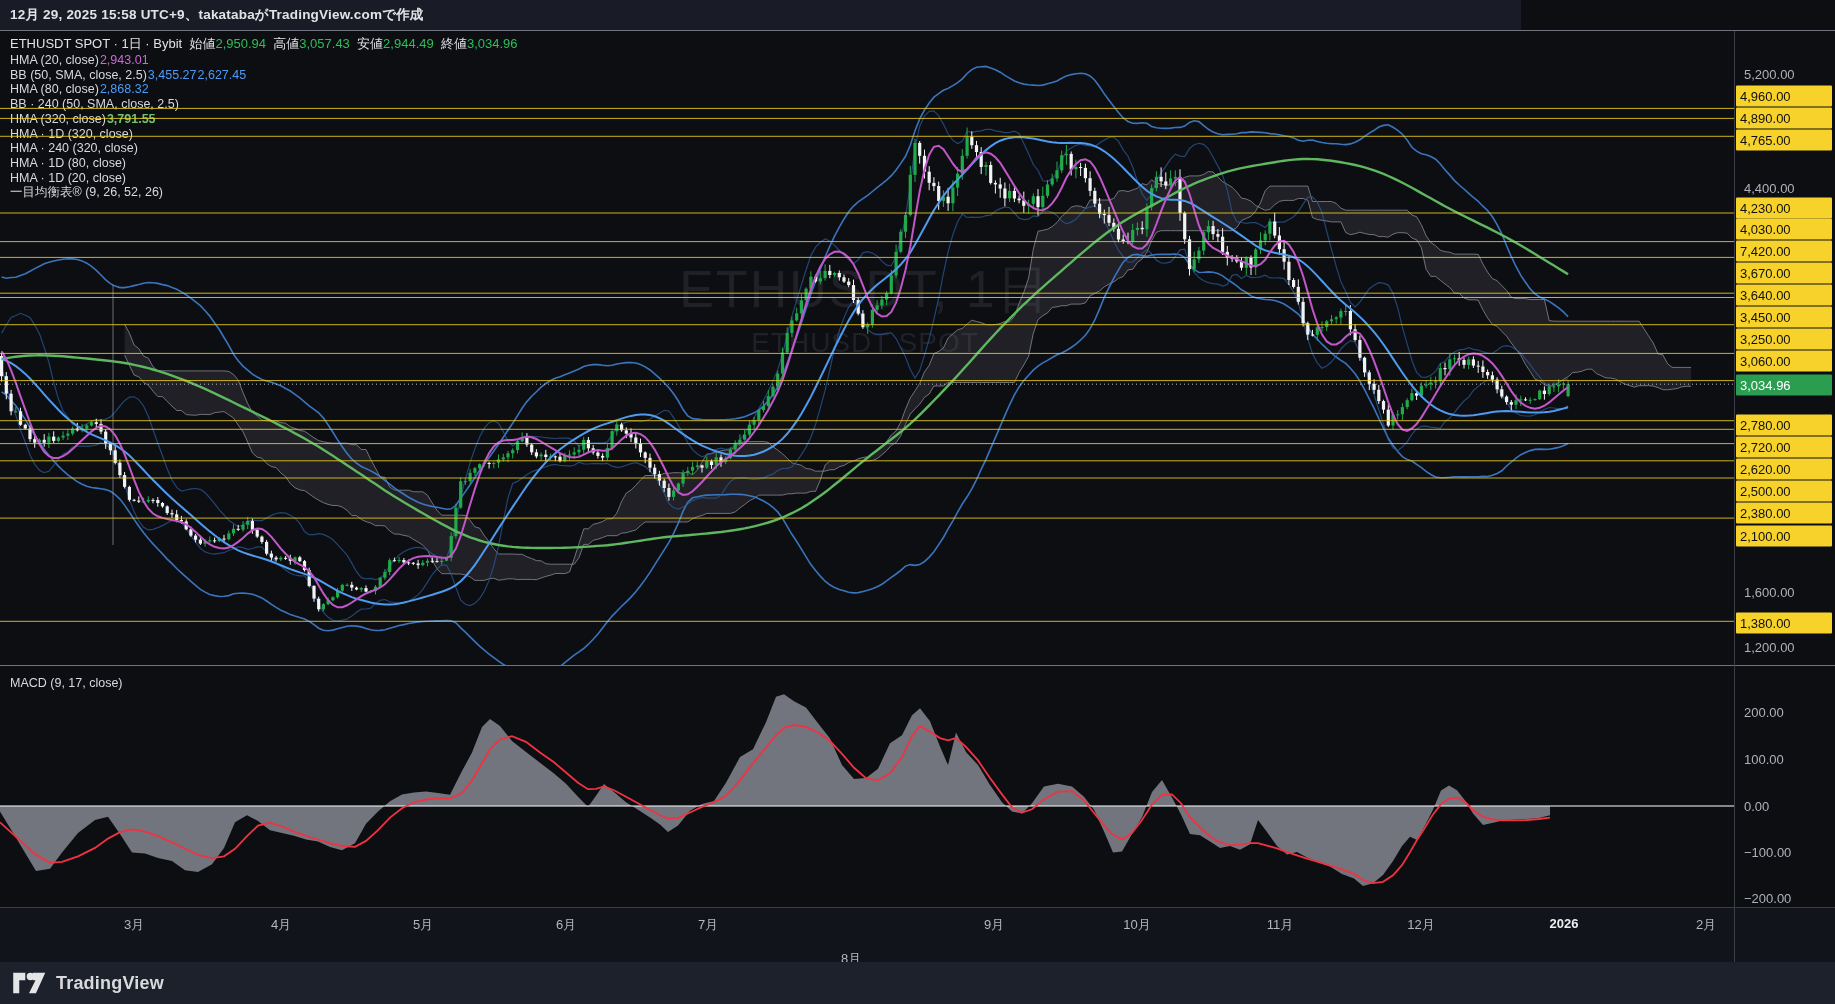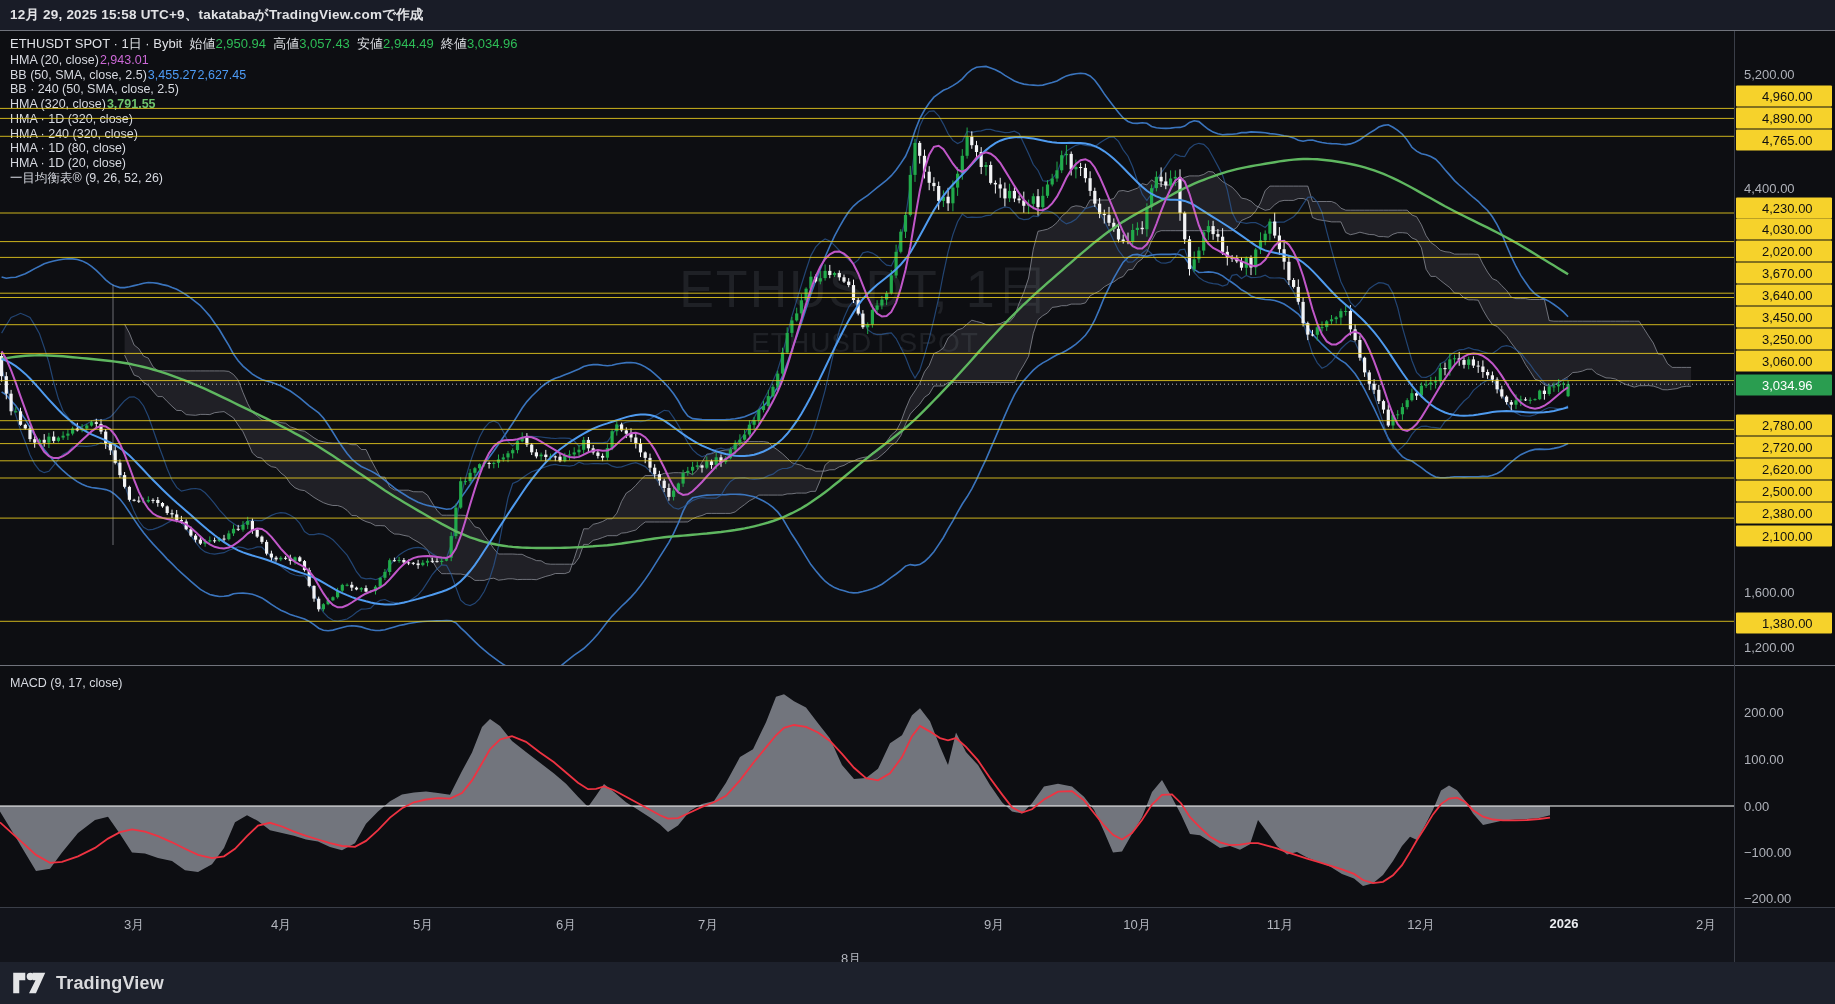--- a/index.html
+++ b/index.html
@@ -1,55 +1,56 @@
 <!DOCTYPE html>
 <html><head>
 <meta charset="utf-8">
 <style>
   html,body{margin:0;padding:0;background:#0d0e12;width:1835px;height:1004px;overflow:hidden;
     font-family:"Liberation Sans","DejaVu Sans",sans-serif;}
   #stage{position:relative;width:1835px;height:1004px;background:#0d0e12;}
-  #topbar{position:absolute;left:0;top:0;width:1835px;height:30px;background:#191c27;
+  #topbar{position:absolute;left:0;top:0;width:1521px;height:30px;background:#191c27;
     display:flex;align-items:center;}
   #topbar .att{margin-left:10px;font-size:13.5px;font-weight:bold;color:#e2e3e6;letter-spacing:.2px;}
   #timeaxis{position:absolute;left:0;top:908px;width:1835px;height:54px;background:#12141b;}
   .month{position:absolute;top:8px;width:48px;margin-left:-24px;text-align:center;font-size:13px;color:#b4b7bf;}
   .month.bold{color:#eceef2;font-weight:bold;}
   #bottombar{position:absolute;left:0;top:962px;width:1835px;height:42px;background:#1d212c;
     display:flex;align-items:center;z-index:7;}
   #bottombar .brand{margin-left:10px;font-size:18px;font-weight:bold;color:#d9dadd;letter-spacing:.2px;}
   #legend{position:absolute;left:10px;top:35px;z-index:2;}
   .lrow{font-size:12.5px;line-height:14.7px;white-space:nowrap;color:#d6d9e0;}
   .lrow .v{margin-left:1px;}
   #macdlabel{position:absolute;left:10px;top:676px;font-size:12.5px;color:#d6d9e0;z-index:2;}
   #wm{position:absolute;left:500px;top:255px;width:730px;text-align:center;z-index:1;
     color:rgba(185,191,203,0.11);}
   #wm .l1{font-size:52px;letter-spacing:2px;}
   #wm .l2{font-size:28px;margin-top:2px;letter-spacing:1px;text-align:center;}
   svg#plot{position:absolute;left:0;top:0;z-index:5;pointer-events:none;}
   #overlays{position:absolute;left:0;top:0;z-index:6;pointer-events:none;}
   .tick{position:absolute;left:1744px;transform:translateY(-50%);font-size:13px;color:#aeb1b9;white-space:nowrap;}
   .badge{position:absolute;left:1736px;width:96px;height:21px;transform:translateY(-50%);
-    box-sizing:border-box;display:flex;align-items:center;padding-left:26px;font-size:13px;border-radius:1px;}
+    box-sizing:border-box;display:flex;align-items:center;padding-left:4px;font-size:13px;border-radius:1px;}
   .badge.yellow{background:#f6d22b;color:#101010;}
   .badge.green{background:#2a9d50;color:#ffffff;}
   .logoicon{display:block;}
 </style>
 </head>
 <body>
 
 <div id="stage">
   <div id="topbar">
     <span class="att">12月 29, 2025 15:58 UTC+9、takatabaがTradingView.comで作成</span>
   </div>
 
   <div id="legend">
       <div class="lrow" style="font-size: 13px; line-height: 18px; white-space: pre;"><span style="color: rgb(224, 226, 231);">ETHUSDT SPOT · 1日 · Bybit</span><span style="color: rgb(224, 226, 231);">  始値</span><span style="color: rgb(46, 189, 87);">2,950.94</span><span style="color: rgb(224, 226, 231);">  高値</span><span style="color: rgb(46, 189, 87);">3,057.43</span><span style="color: rgb(224, 226, 231);">  安値</span><span style="color: rgb(46, 189, 87);">2,944.49</span><span style="color: rgb(224, 226, 231);">  終値</span><span style="color: rgb(46, 189, 87);">3,034.96</span></div>
       <div class="lrow"><span>HMA (20, close)</span><span class="v" style="color: rgb(203, 104, 214);">2,943.01</span></div>
       <div class="lrow"><span>BB (50, SMA, close, 2.5)</span><span class="v" style="color: rgb(77, 155, 245);">3,455.27</span><span class="v" style="color: rgb(77, 155, 245);">2,627.45</span></div>
+      <div class="lrow"><span>HMA (80, close)</span><span class="v" style="color: rgb(77, 155, 245);">2,868.32</span></div>
       <div class="lrow"><span>BB · 240 (50, SMA, close, 2.5)</span></div>
       <div class="lrow"><span>HMA (320, close)</span><span class="v" style="color: rgb(111, 196, 111); font-weight: bold;">3,791.55</span></div>
       <div class="lrow"><span>HMA · 1D (320, close)</span></div>
       <div class="lrow"><span>HMA · 240 (320, close)</span></div>
       <div class="lrow"><span>HMA · 1D (80, close)</span></div>
       <div class="lrow"><span>HMA · 1D (20, close)</span></div>
       <div class="lrow"><span>一目均衡表® (9, 26, 52, 26)</span></div>
     </div>
   <div id="macdlabel">MACD (9, 17, close)</div>
 
@@ -779,21 +780,21 @@
     </svg>
 
   <div id="overlays">
       <div class="tick" style="top: 74px;">5,200.00</div>
       <div class="badge yellow" style="top: 96px;">4,960.00</div>
       <div class="badge yellow" style="top: 118px;">4,890.00</div>
       <div class="badge yellow" style="top: 140px;">4,765.00</div>
       <div class="tick" style="top: 188px;">4,400.00</div>
       <div class="badge yellow" style="top: 208px;">4,230.00</div>
       <div class="badge yellow" style="top: 229px;">4,030.00</div>
-      <div class="badge yellow" style="top: 251px;">2,020.00</div>
+      <div class="badge yellow" style="top: 251px;">7,420.00</div>
       <div class="badge yellow" style="top: 273px;">3,670.00</div>
       <div class="badge yellow" style="top: 295px;">3,640.00</div>
       <div class="badge yellow" style="top: 317px;">3,450.00</div>
       <div class="badge yellow" style="top: 339px;">3,250.00</div>
       <div class="badge yellow" style="top: 361px;">3,060.00</div>
       <div class="badge green" style="top: 385px;">3,034.96</div>
       <div class="badge yellow" style="top: 425px;">2,780.00</div>
       <div class="badge yellow" style="top: 447px;">2,720.00</div>
       <div class="badge yellow" style="top: 469px;">2,620.00</div>
       <div class="badge yellow" style="top: 491px;">2,500.00</div>

